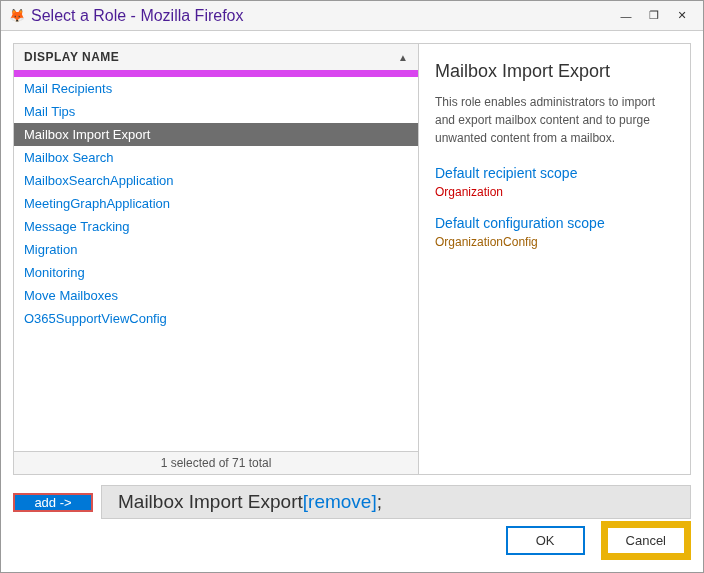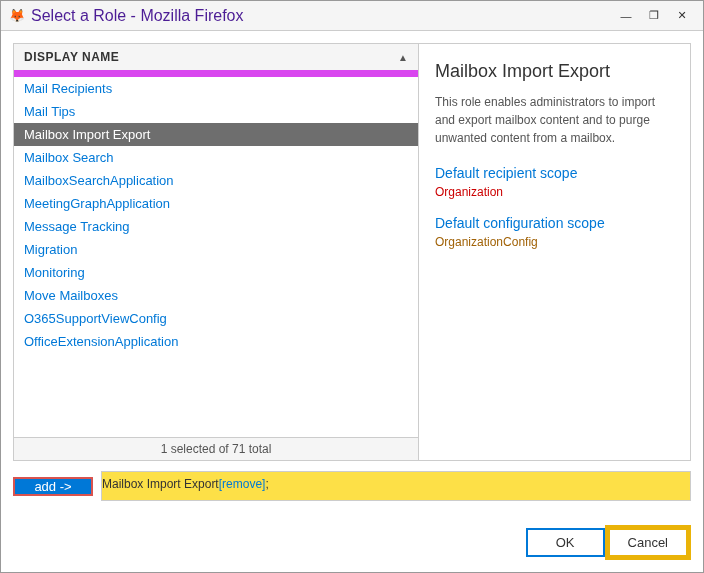--- a/index.html
+++ b/index.html
@@ -232,53 +232,53 @@
       padding: 0 18px;
       font-size: 13px;
       cursor: pointer;
       min-width: 80px;
       flex-shrink: 0;
     }
 
     .selected-field {
       flex: 1;
       border: 1px solid #ccc;
-      padding: 5px 0;
-      font-size: 12px;
-      color: #333;
-      background: #fde047;
+      padding: 5px 16px;
+      font-size: 19px;
+      color: #333;
+      background: #e5e5e5;
       min-height: 30px;
     }
 
     .selected-field .remove-link {
       color: #0078d7;
       cursor: pointer;
     }
 
     
     .action-row {
       display: flex;
       justify-content: flex-end;
       align-items: center;
-      margin-top: 24px;
-      gap: 0;
+      margin-top: 2px;
+      gap: 16px;
     }
 
     .ok-btn {
       background: #fff;
       border: 2px solid #0078d7;
       padding: 5px 28px;
       font-size: 13px;
       cursor: pointer;
       color: #333;
     }
 
     .cancel-btn {
       background: #fff;
-      border: 5px solid #eab308;
+      border: 7px solid #eab308;
       padding: 5px 18px;
       font-size: 13px;
       cursor: pointer;
       color: #333;
     }
 
     
     .list-scroll::-webkit-scrollbar {
       width: 14px;
     }
@@ -320,21 +320,20 @@
           <div class="list-item">Mail Tips</div>
           <div class="list-item selected">Mailbox Import Export</div>
           <div class="list-item">Mailbox Search</div>
           <div class="list-item">MailboxSearchApplication</div>
           <div class="list-item">MeetingGraphApplication</div>
           <div class="list-item">Message Tracking</div>
           <div class="list-item">Migration</div>
           <div class="list-item">Monitoring</div>
           <div class="list-item">Move Mailboxes</div>
           <div class="list-item">O365SupportViewConfig</div>
-          <div class="list-item">OfficeExtensionApplication</div>
         </div>
         <div class="list-footer">1 selected of 71 total</div>
       </div>
 
       <div class="right-panel">
         <div class="detail-title">Mailbox Import Export</div>
         <div class="detail-description">This role enables administrators to import and export mailbox content and to purge unwanted content from a mailbox.</div>
         <div class="detail-section-title">Default recipient scope</div>
         <div class="detail-section-value" style="color:#cc0000;">Organization</div>
         <div class="detail-section-title">Default configuration scope</div>

